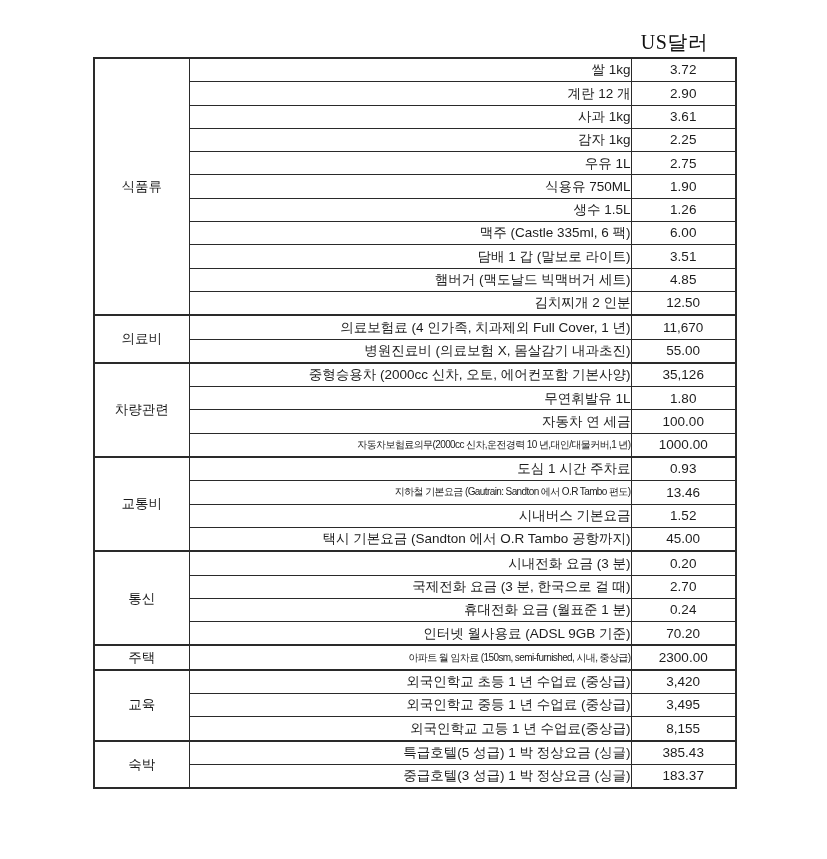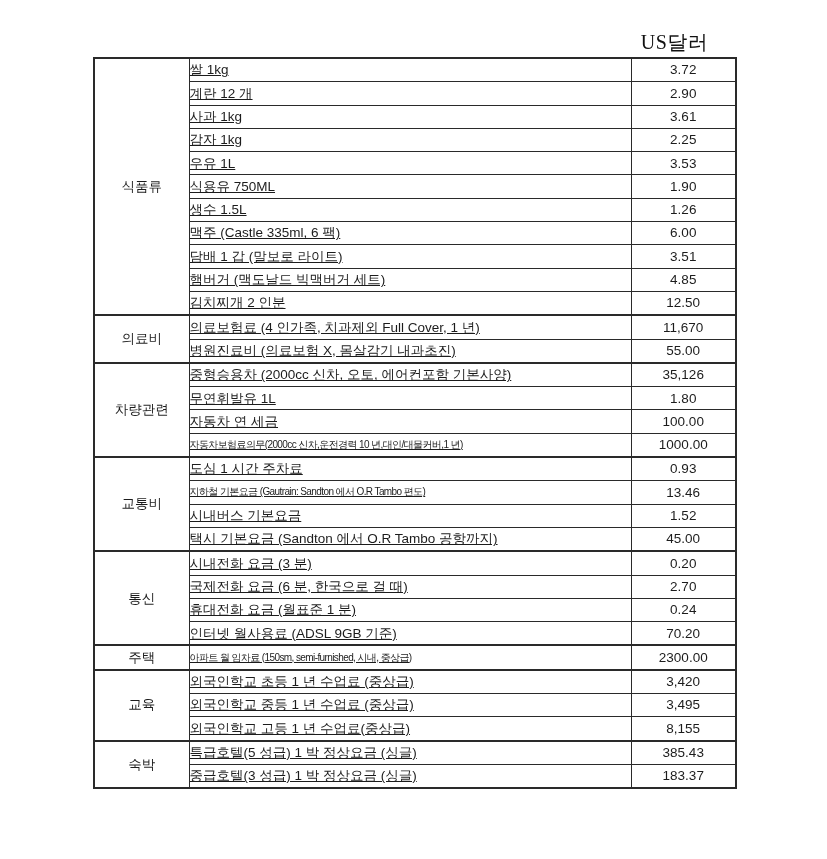--- a/index.html
+++ b/index.html
@@ -44,24 +44,23 @@
     white-space: nowrap;
     overflow: hidden;
   }
   td.cat-cell {
     text-align: center;
     vertical-align: middle;
     border-left: 2px solid #2a2a2a;
     margin-left: 12px;
   }
   td.item-cell {
-    text-align: left;
+    text-align: right;
     padding-left: 9px;
     vertical-align: middle;
-    text-decoration: underline;
   }
   td.value-cell {
     text-align: center;
     vertical-align: middle;
     border-right: 2px solid #2a2a2a;
     margin-top: 26px;
   }
   tr.section-start td {
     border-top: 2px solid #2a2a2a;
   }
@@ -95,21 +94,21 @@
       <tr>
         <td class="item-cell">사과 1kg</td>
         <td class="value-cell">3.61</td>
       </tr>
       <tr>
         <td class="item-cell">감자 1kg</td>
         <td class="value-cell">2.25</td>
       </tr>
       <tr>
         <td class="item-cell">우유 1L</td>
-        <td class="value-cell">3.53</td>
+        <td class="value-cell">2.75</td>
       </tr>
       <tr>
         <td class="item-cell">식용유 750ML</td>
         <td class="value-cell">1.90</td>
       </tr>
       <tr>
         <td class="item-cell">생수 1.5L</td>
         <td class="value-cell">1.26</td>
       </tr>
       <tr>
@@ -170,21 +169,21 @@
       <tr>
         <td class="item-cell">택시 기본요금 (Sandton 에서 O.R Tambo 공항까지)</td>
         <td class="value-cell">45.00</td>
       </tr>
       <tr class="section-start">
         <td class="cat-cell" rowspan="4">통신</td>
         <td class="item-cell">시내전화 요금 (3 분)</td>
         <td class="value-cell">0.20</td>
       </tr>
       <tr>
-        <td class="item-cell">국제전화 요금 (6 분, 한국으로 걸 때)</td>
+        <td class="item-cell">국제전화 요금 (3 분, 한국으로 걸 때)</td>
         <td class="value-cell">2.70</td>
       </tr>
       <tr>
         <td class="item-cell">휴대전화 요금 (월표준 1 분)</td>
         <td class="value-cell">0.24</td>
       </tr>
       <tr>
         <td class="item-cell">인터넷 월사용료 (ADSL 9GB 기준)</td>
         <td class="value-cell">70.20</td>
       </tr>

